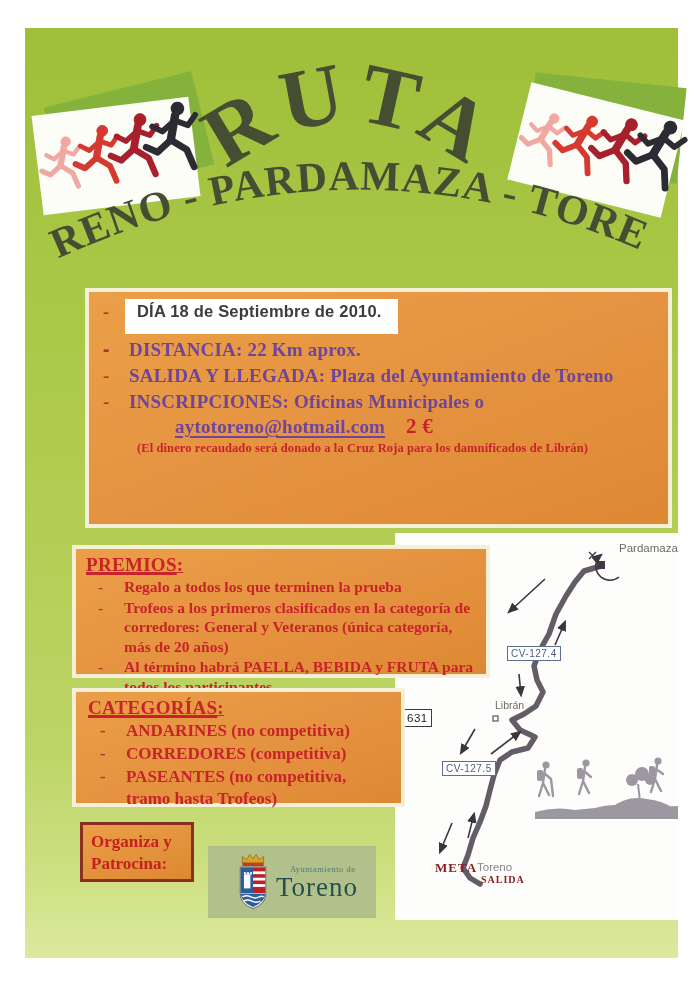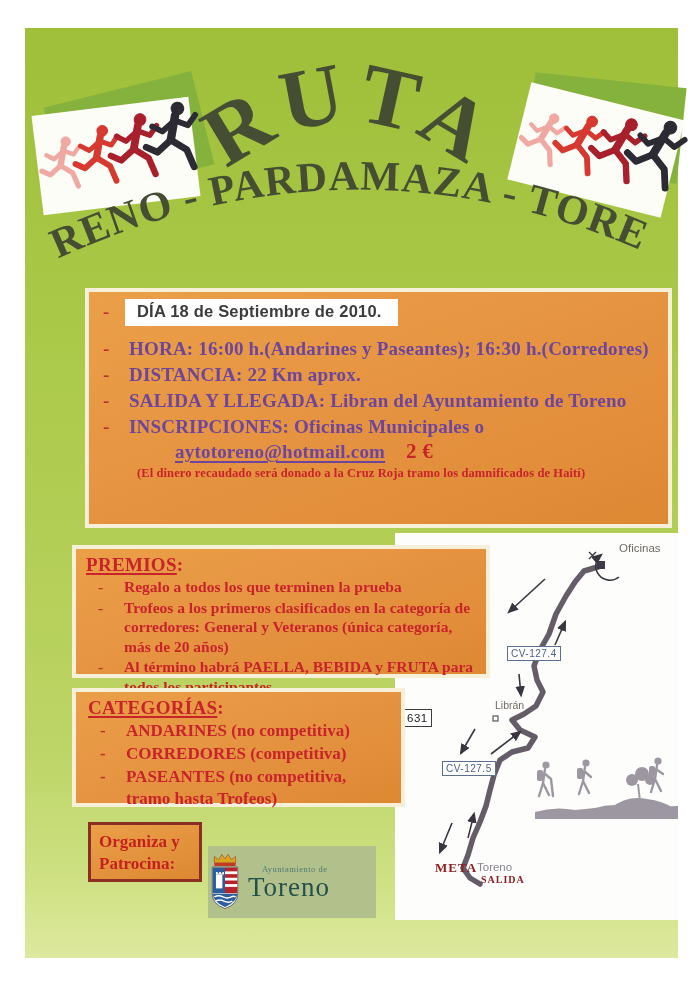--- a/index.html
+++ b/index.html
@@ -30,49 +30,49 @@
   .lbl-meta   { left:40px; top:327px; font-family:"Liberation Serif", serif; font-weight:bold; font-size:13px; color:#8b1f22; letter-spacing:1px;text-align:right; }
   .lbl-town   { left:82px; top:328px; font-size:11.5px; color:#8a8590; }
   .lbl-salida { left:86px; top:341px; font-family:"Liberation Serif", serif; font-weight:bold; font-size:10px; color:#8b1f22; letter-spacing:1px; }
 
   
   .obox { position:absolute; background:linear-gradient(160deg,#eb9f48 0%,#e59240 55%,#dd8833 100%); border:4px solid #f7f0d8; }
   .info-box { left:60px; top:260px; width:587px; height:240px; padding:6px 10px 0 12px; }
   .date-strip {
     position:absolute; left:36px; top:7px; background:#ffffff; color:#3c3c3c;
     font-family:"Liberation Sans", sans-serif; font-size:16.5px; font-weight:bold;
-    padding:3px 16px 5px 12px; letter-spacing:0.2px;
+    padding:3px 16px 13px 12px; letter-spacing:0.2px;
   }
   .date-dash { position:absolute; left:14px; top:10px; color:#b3342c; font-weight:bold; font-size:18px; }
   .info-items { position:absolute; left:38px; top:42px; width:545px; color:#6e459c; font-weight:bold; font-size:19px; line-height:25px; letter-spacing:0.2px; }
   .info-item { position:relative; padding-left:2px; margin-bottom:1px; }
   .dash { position:absolute; left:-24px; top:0; color:#b3342c; }
   .email { text-decoration:underline; text-underline-offset:3px; text-decoration-thickness:2px; }
   .price { color:#c8232b; font-size:21px; margin-left:16px; white-space:nowrap; }
   .info-note { margin-top:1px; padding-left:10px; color:#c8232b; font-size:12.5px; line-height:16px; font-weight:bold; letter-spacing:0.1px; }
 
   .premios-box { left:47px; top:517px; width:418px; height:133px; padding:4px 8px 0 10px; }
   .categorias-box { left:47px; top:660px; width:333px; height:119px; padding:4px 8px 0 12px; }
-  .box-title { color:#c8232b; font-weight:bold; font-size:19px; line-height:23px; letter-spacing:0.3px; }
+  .box-title { color:#c8232b; font-weight:bold; font-size:19px; line-height:23px; letter-spacing:0.3px;text-decoration:underline; }
   .box-title .ut { text-decoration:underline; text-decoration-thickness:2px; text-underline-offset:2px; }
   .red-items { margin-top:1px; padding-left:36px; color:#c8232b; font-weight:bold; }
   .premios-box .red-items { font-size:15.5px; line-height:19.5px; }
   .categorias-box .red-items { font-size:17px; line-height:22px; }
   .red-items .info-item { margin-bottom:1px; }
 
   .organiza-box {
     position:absolute; left:55px; top:794px; width:114px; height:60px;
     background:linear-gradient(160deg,#eb9f48,#dd8833); border:3px solid #8c2f23;
     color:#c4201f; font-weight:bold; font-size:17px; line-height:22px;
-    padding:6px 0 0 8px; white-space:pre-line;margin-left:8px;
+    padding:6px 0 0 8px; white-space:pre-line;
   }
 
   .logo-panel {
     position:absolute; left:183px; top:818px; width:168px; height:72px;
-    background:#b2c18c; display:flex; align-items:center; padding-left:0;
+    background:#b2c18c; display:flex; align-items:center; padding-left:28px;
   }
   .logo-text { margin-left:6px; }
   .logo-small { display:block; font-family:"Liberation Serif", serif; font-size:8.5px; color:#4f7a6e; letter-spacing:0.5px; margin-left:14px; }
   .logo-big { display:block; font-family:"Liberation Serif", serif; font-size:27px; line-height:26px; color:#23504b; letter-spacing:1px; }
 </style>
 </head>
 <body>
 
 <div class="page">
   <div class="poster">
@@ -161,55 +161,54 @@
           </g>
           <circle cx="11" cy="4" r="3.6" stroke="none"></circle>
           <circle cx="51" cy="2" r="3.6" stroke="none"></circle>
           <circle cx="123" cy="0" r="3.6" stroke="none"></circle>
           <rect x="2" y="9" width="6" height="11" rx="2" stroke="none"></rect>
           <rect x="42" y="7" width="6" height="11" rx="2" stroke="none"></rect>
           <rect x="114" y="5" width="6" height="11" rx="2" stroke="none"></rect>
         </g>
       </svg>
       
-      <div class="map-label lbl-pardamaza">Oficinas</div>
+      <div class="map-label lbl-pardamaza">Pardamaza</div>
       <div class="road-sign sign1">CV-127.4</div>
       <div class="road-sign sign2">631</div>
       <div class="road-sign sign3">CV-127.5</div>
       <div class="map-label lbl-libran">Librán</div>
       <div class="map-label lbl-meta">META</div>
       <div class="map-label lbl-town">Toreno</div>
       <div class="map-label lbl-salida">SALIDA</div>
     </div>
 
     <div class="obox info-box">
       <span class="date-dash">-</span>
       <div class="date-strip">DÍA 18 de Septiembre de 2010.</div>
       <div class="info-items" style="top:44px;">
         <div class="info-item">
           <span class="dash">-</span>
-          <span>HORA: 16:00 h.(Andarines y Paseantes); 16:30 h.(Corredores)</span>
         </div>
         <div class="info-item">
           <span class="dash">-</span>
           <span>DISTANCIA: 22 Km aprox.</span>
         </div>
         <div class="info-item">
           <span class="dash">-</span>
-          <span>SALIDA Y LLEGADA: Libran del Ayuntamiento de Toreno</span>
+          <span>SALIDA Y LLEGADA: Plaza del Ayuntamiento de Toreno</span>
         </div>
         <div class="info-item">
           <span class="dash">-</span>
           <span>INSCRIPCIONES: Oficinas Municipales o</span>
           <span style="display:block;margin-left:46px;">
             <span class="email">aytotoreno@hotmail.com</span>
             <span class="price">2 €</span>
           </span>
         </div>
-        <div class="info-note">(El dinero recaudado será donado a la Cruz Roja tramo los damnificados de Haití)</div>
+        <div class="info-note">(El dinero recaudado será donado a la Cruz Roja para los damnificados de Librán)</div>
       </div>
     </div>
 
     <div class="obox premios-box">
       <div class="box-title">
         <span class="ut">PREMIOS</span><span>:</span>
       </div>
       <div class="red-items">
         <div class="info-item">
           <span class="dash">-</span>

